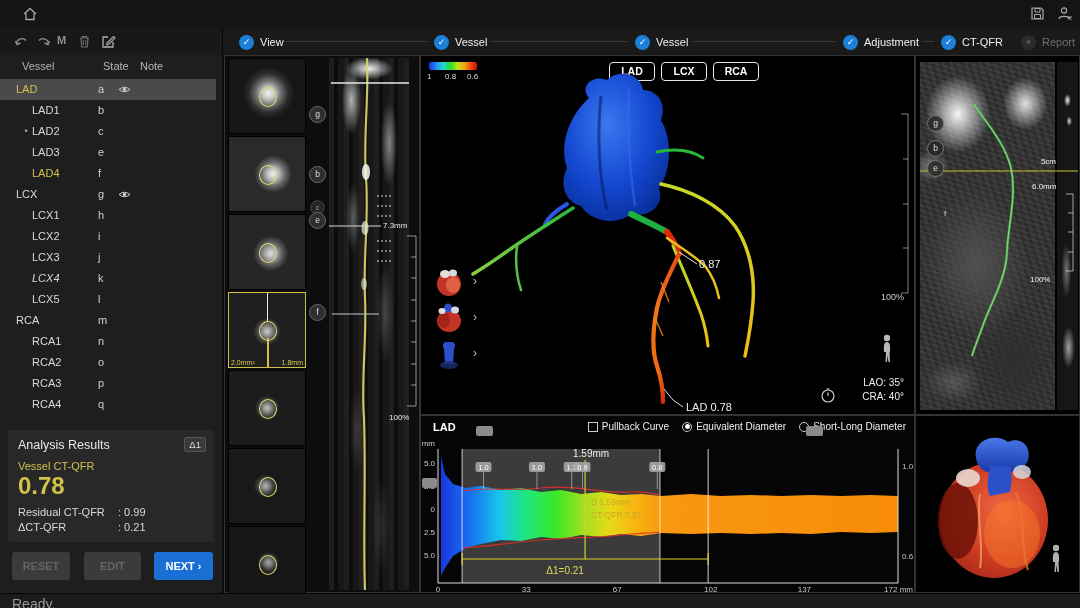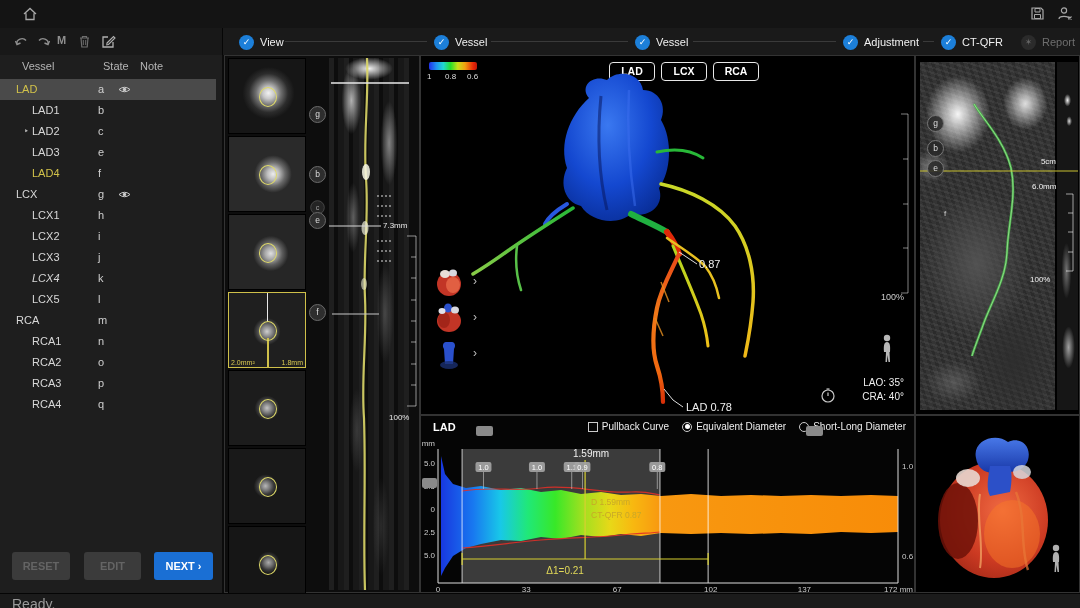--- a/index.html
+++ b/index.html
@@ -271,20 +271,32 @@
         <div class="vrow">
           <span class="vname" style="left: 32px;">RCA3</span>
           <span class="vstate">p</span>
         </div>
         <div class="vrow">
           <span class="vname" style="left: 32px;">RCA4</span>
           <span class="vstate">q</span>
         </div>
       </div>
 
+    <div class="abs analysis">
+      <div class="an-title">Analysis Results</div>
+      <div class="an-badge">Δ1</div>
+      <div class="an-plabel">Vessel CT-QFR</div>
+      <div class="an-pvalue">0.78</div>
+      <div class="an-row" style="top:76px">
+        <span>Residual CT-QFR</span>
+        <span class="v">: 0.99</span></div>
+      <div class="an-row" style="top:91px">
+        <span>ΔCT-QFR</span>
+        <span class="v">: 0.21</span></div>
+    </div>
 
     <div class="btn gray" style="left:12px;width:58px">RESET</div>
     <div class="btn gray" style="left:84px;width:57px">EDIT</div>
     <div class="btn blue" style="left:154px;width:59px">NEXT ›</div>
   </div>
 
   <div class="abs centerblock">
     <div class="thumb" style="top:2px"></div>
     <div class="thumb" style="top:80px"></div>
     <div class="thumb" style="top:158px"></div>

